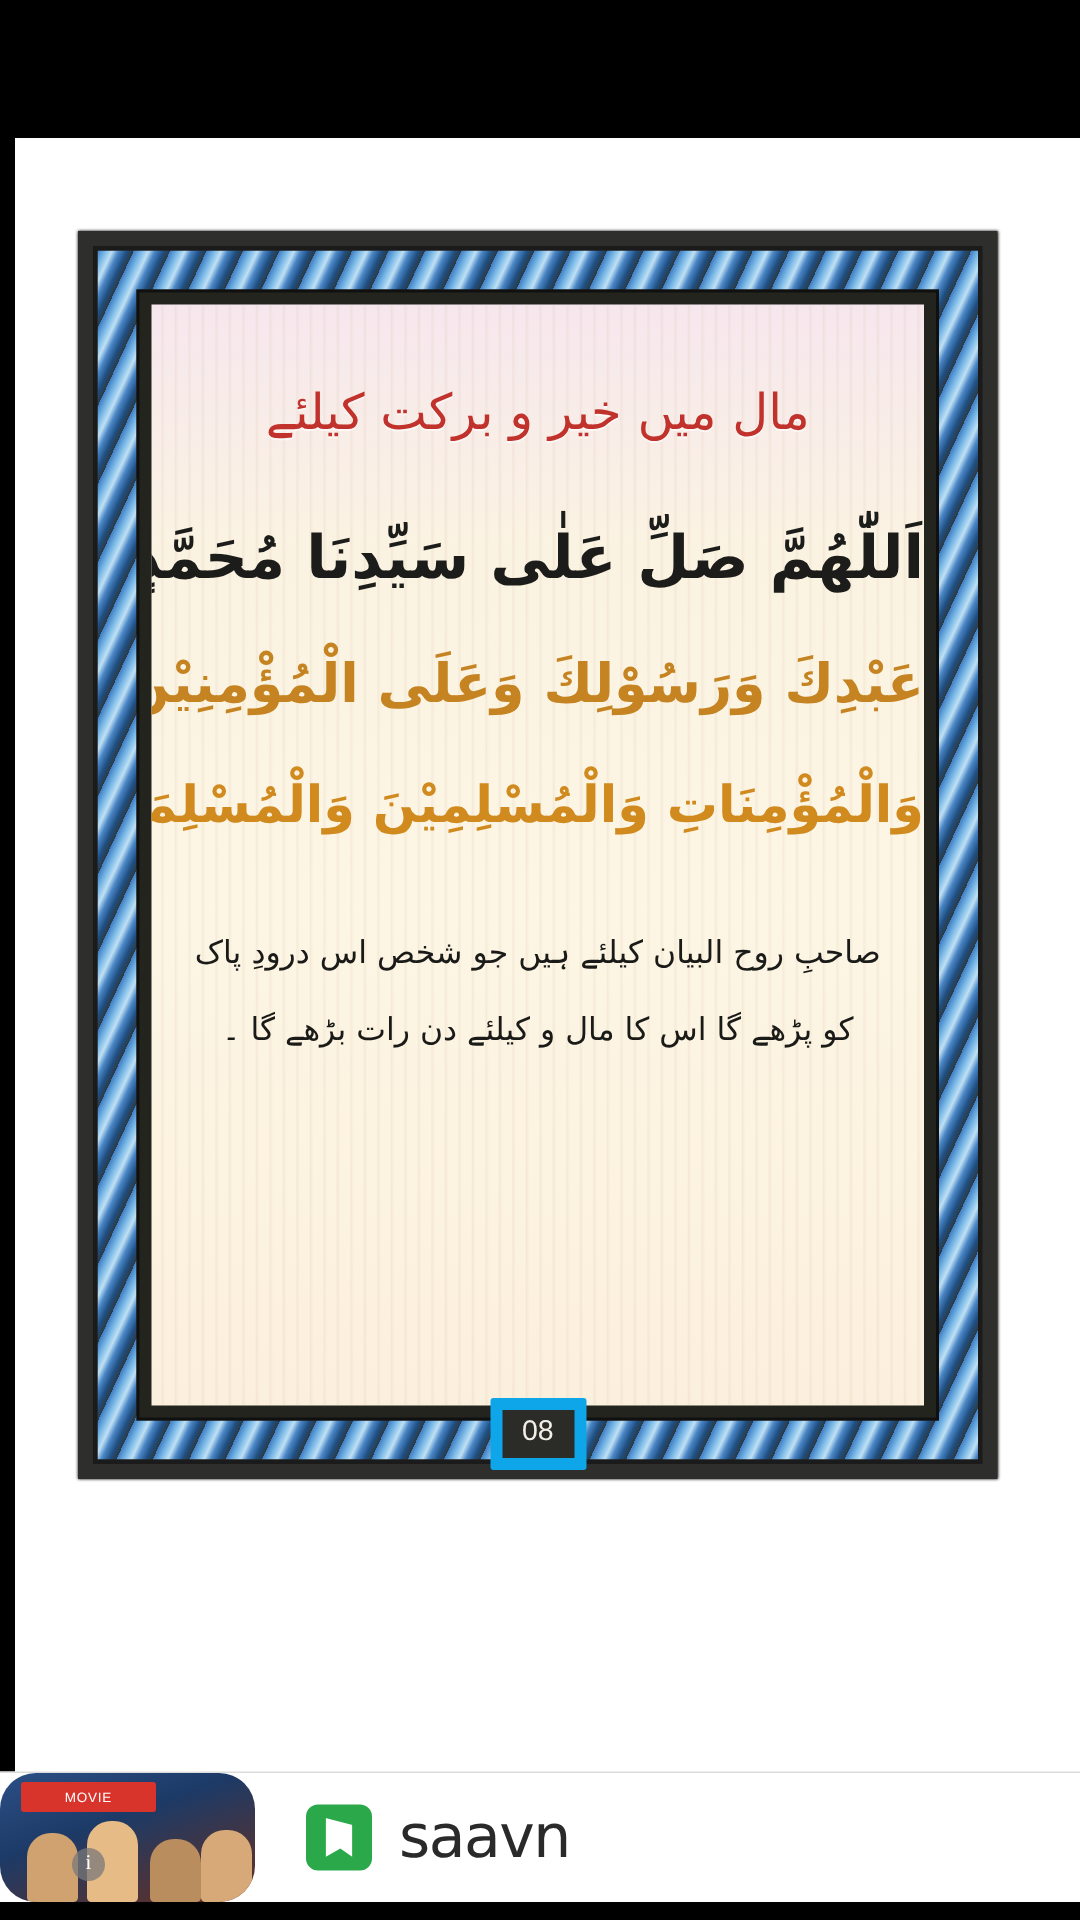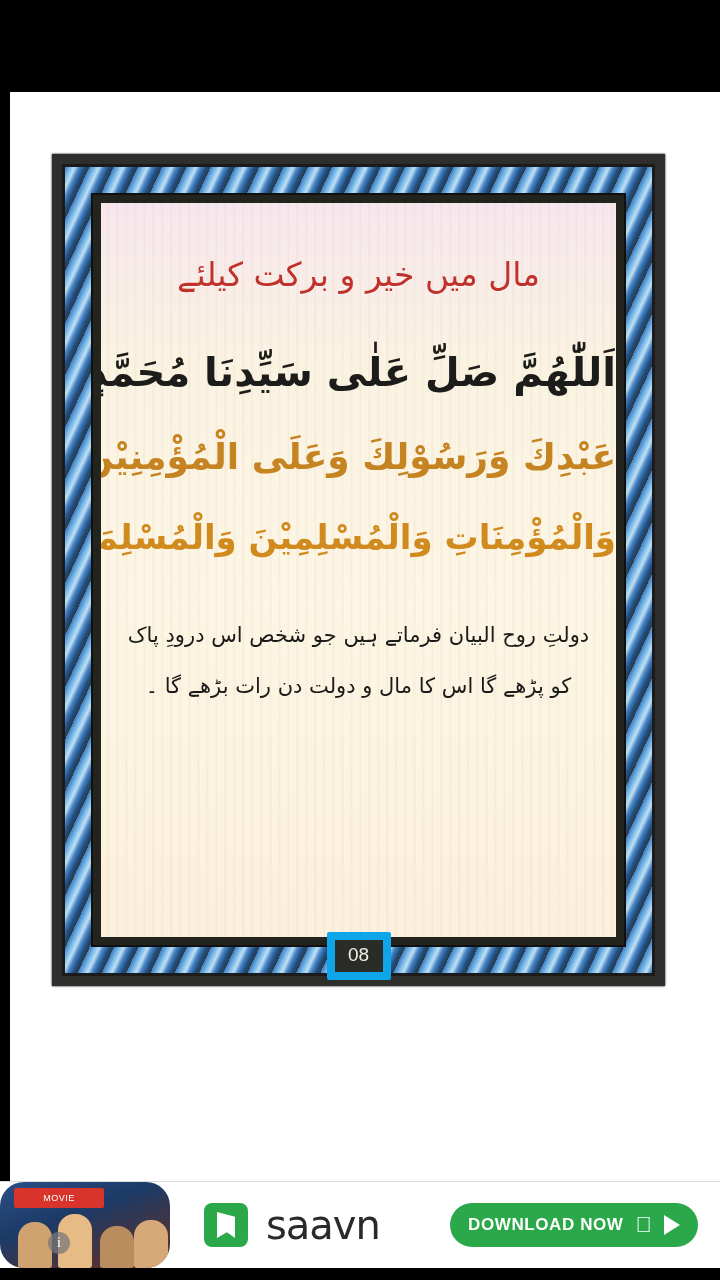--- a/index.html
+++ b/index.html
@@ -322,23 +322,23 @@
           <div class="page-surface">
 
             <div class="ar-line title-line">مال میں خیر و برکت کیلئے</div>
 
             <div class="ar-line dua-1">اَللّٰهُمَّ صَلِّ عَلٰى سَيِّدِنَا مُحَمَّدٍ</div>
 
             <div class="ar-line dua-2">عَبْدِكَ وَرَسُوْلِكَ وَعَلَى الْمُؤْمِنِيْنَ</div>
 
             <div class="ar-line dua-3">وَالْمُؤْمِنَاتِ وَالْمُسْلِمِيْنَ وَالْمُسْلِمَاتِ</div>
 
-            <div class="ar-line ur-1">دولتِ روح البیان فرماتے ہیں جو شخص اس درودِ پاک</div>
-
-            <div class="ar-line ur-2">کو پڑھے گا  اس کا مال و دولت دن رات بڑھے گا ۔</div>
+            <div class="ar-line ur-1">صاحبِ روح البیان کیلئے ہیں جو شخص اس درودِ پاک</div>
+
+            <div class="ar-line ur-2">کو پڑھے گا  اس کا مال و کیلئے دن رات بڑھے گا ۔</div>
 
           </div>
         </div>
       </div>
 
       <div class="page-badge">08</div>
     </div>
 
   </div>
 
@@ -349,25 +349,20 @@
       <div class="fig f1"></div>
       <div class="fig f2"></div>
       <div class="fig f3"></div>
       <div class="fig f4"></div>
     </div>
 
     <div class="ad-main">
       <div class="saavn-logo"></div>
       <div class="saavn-word">saavn</div>
 
-      <div class="cta">
-        <span class="cta-text">DOWNLOAD NOW</span>
-        <span class="apple-glyph"></span>
-        <span class="play-glyph"></span>
-      </div>
     </div>
 
     <div class="ad-info">i</div>
   </div>
 
   <div class="bottom-black"></div>
 
 </div>
 
 </body></html>

